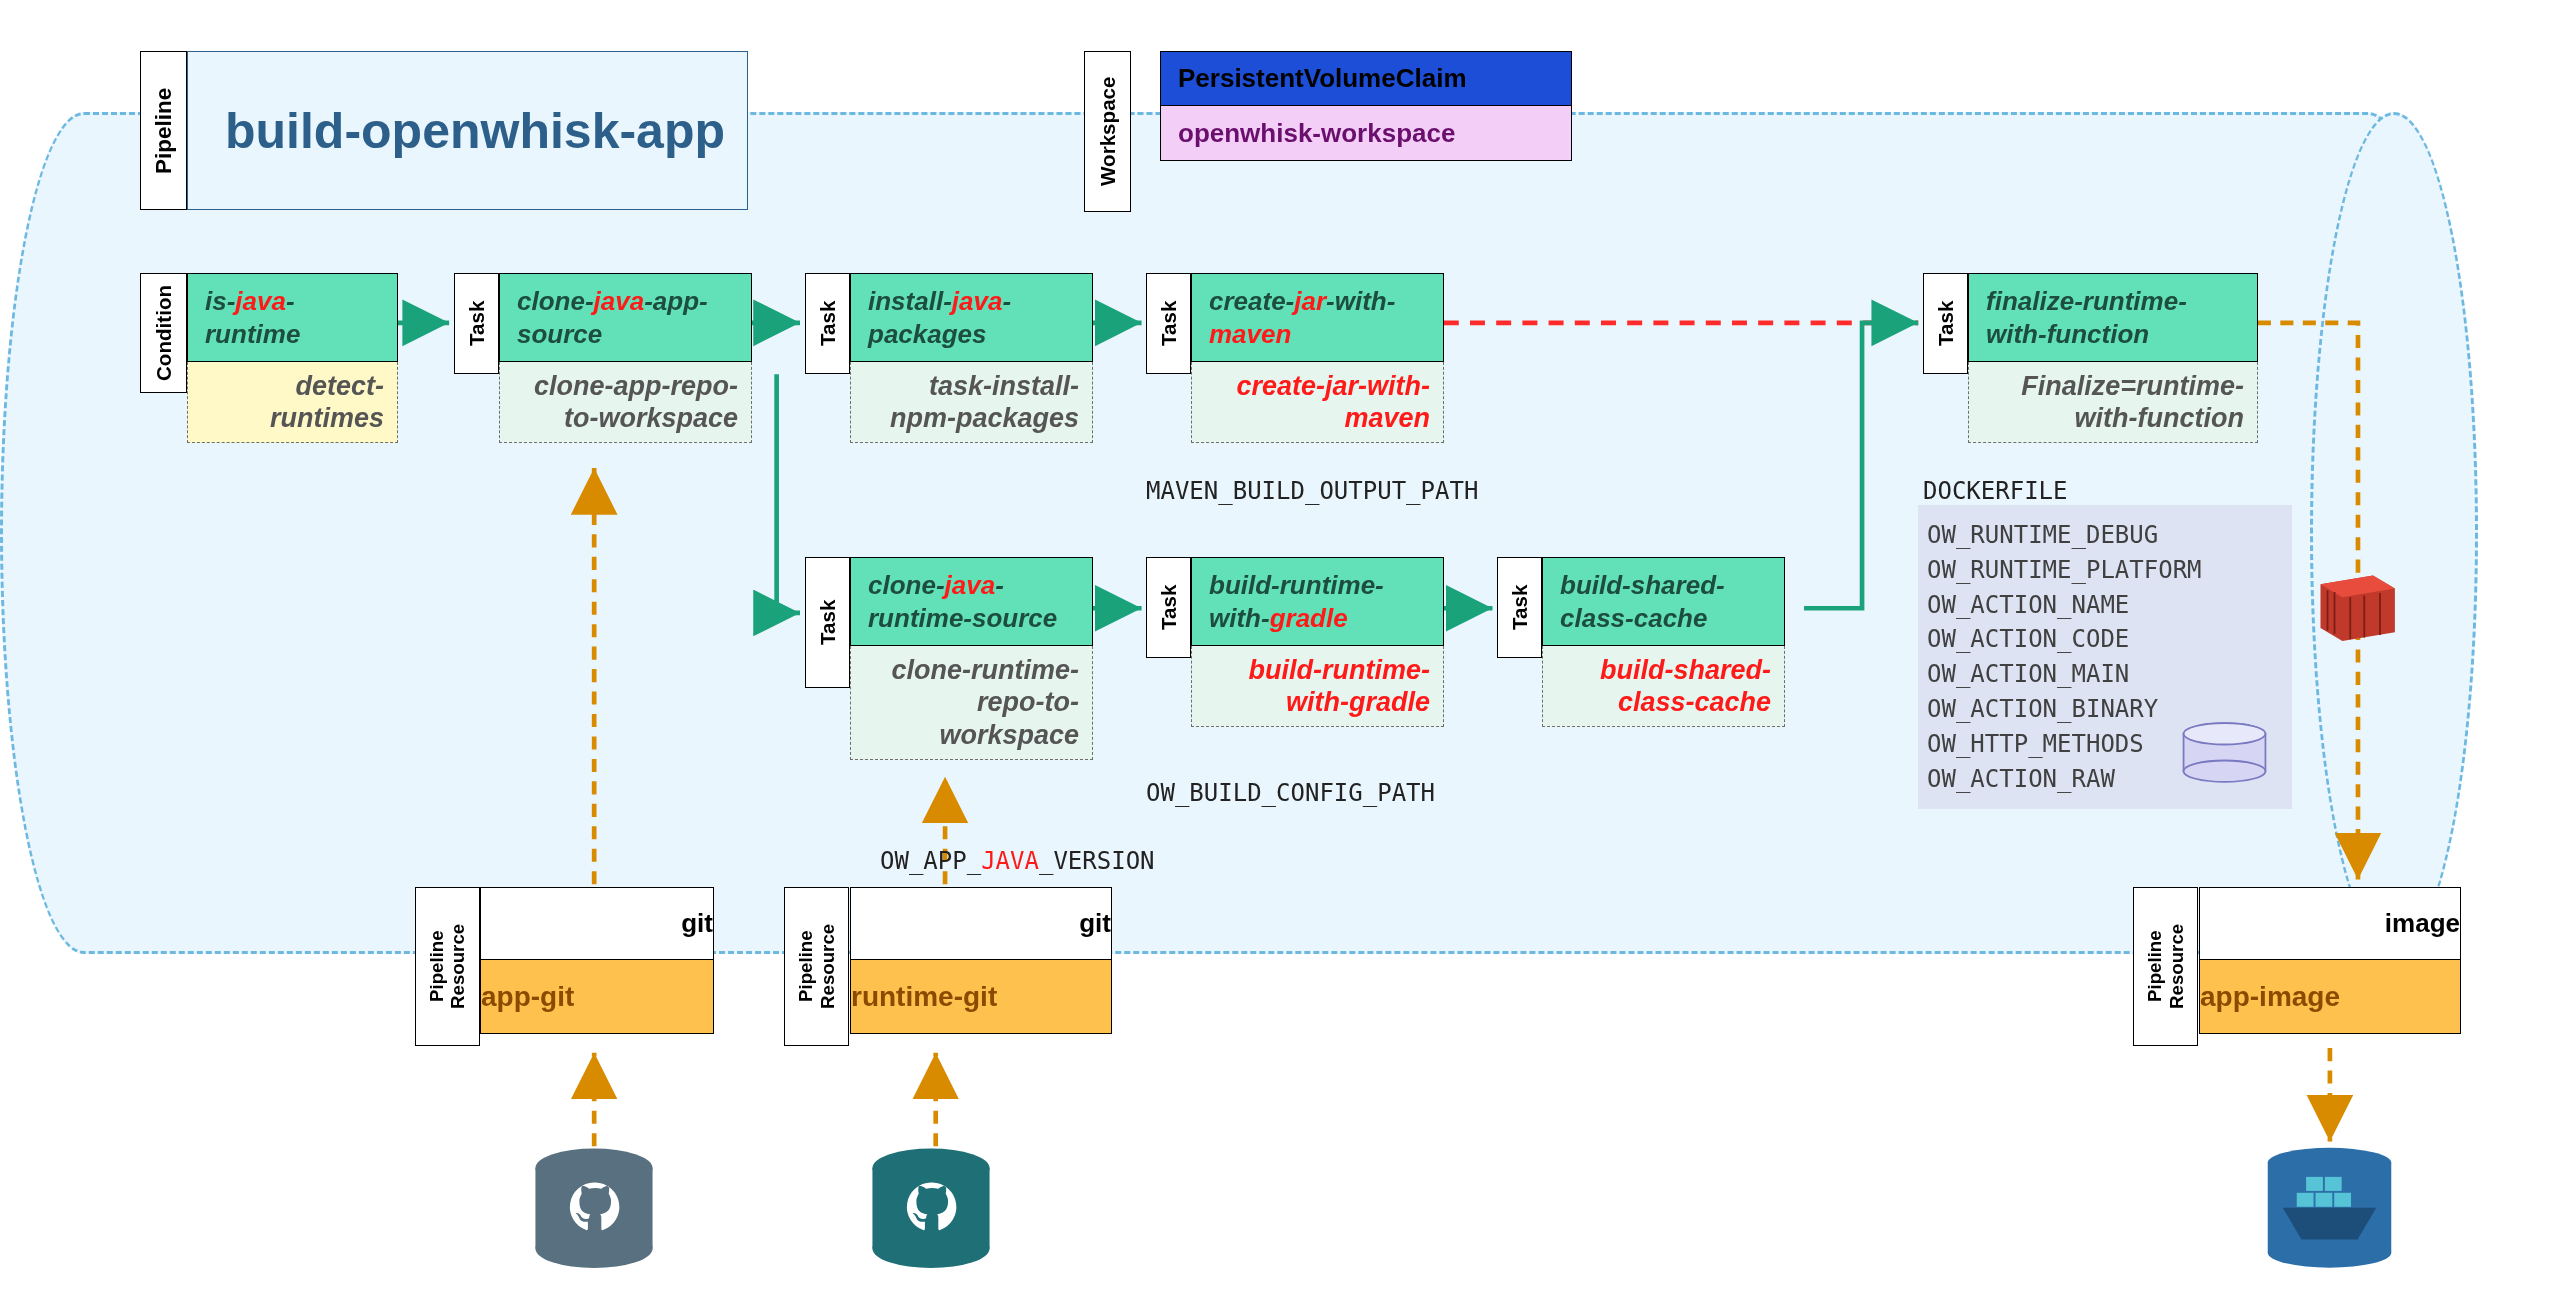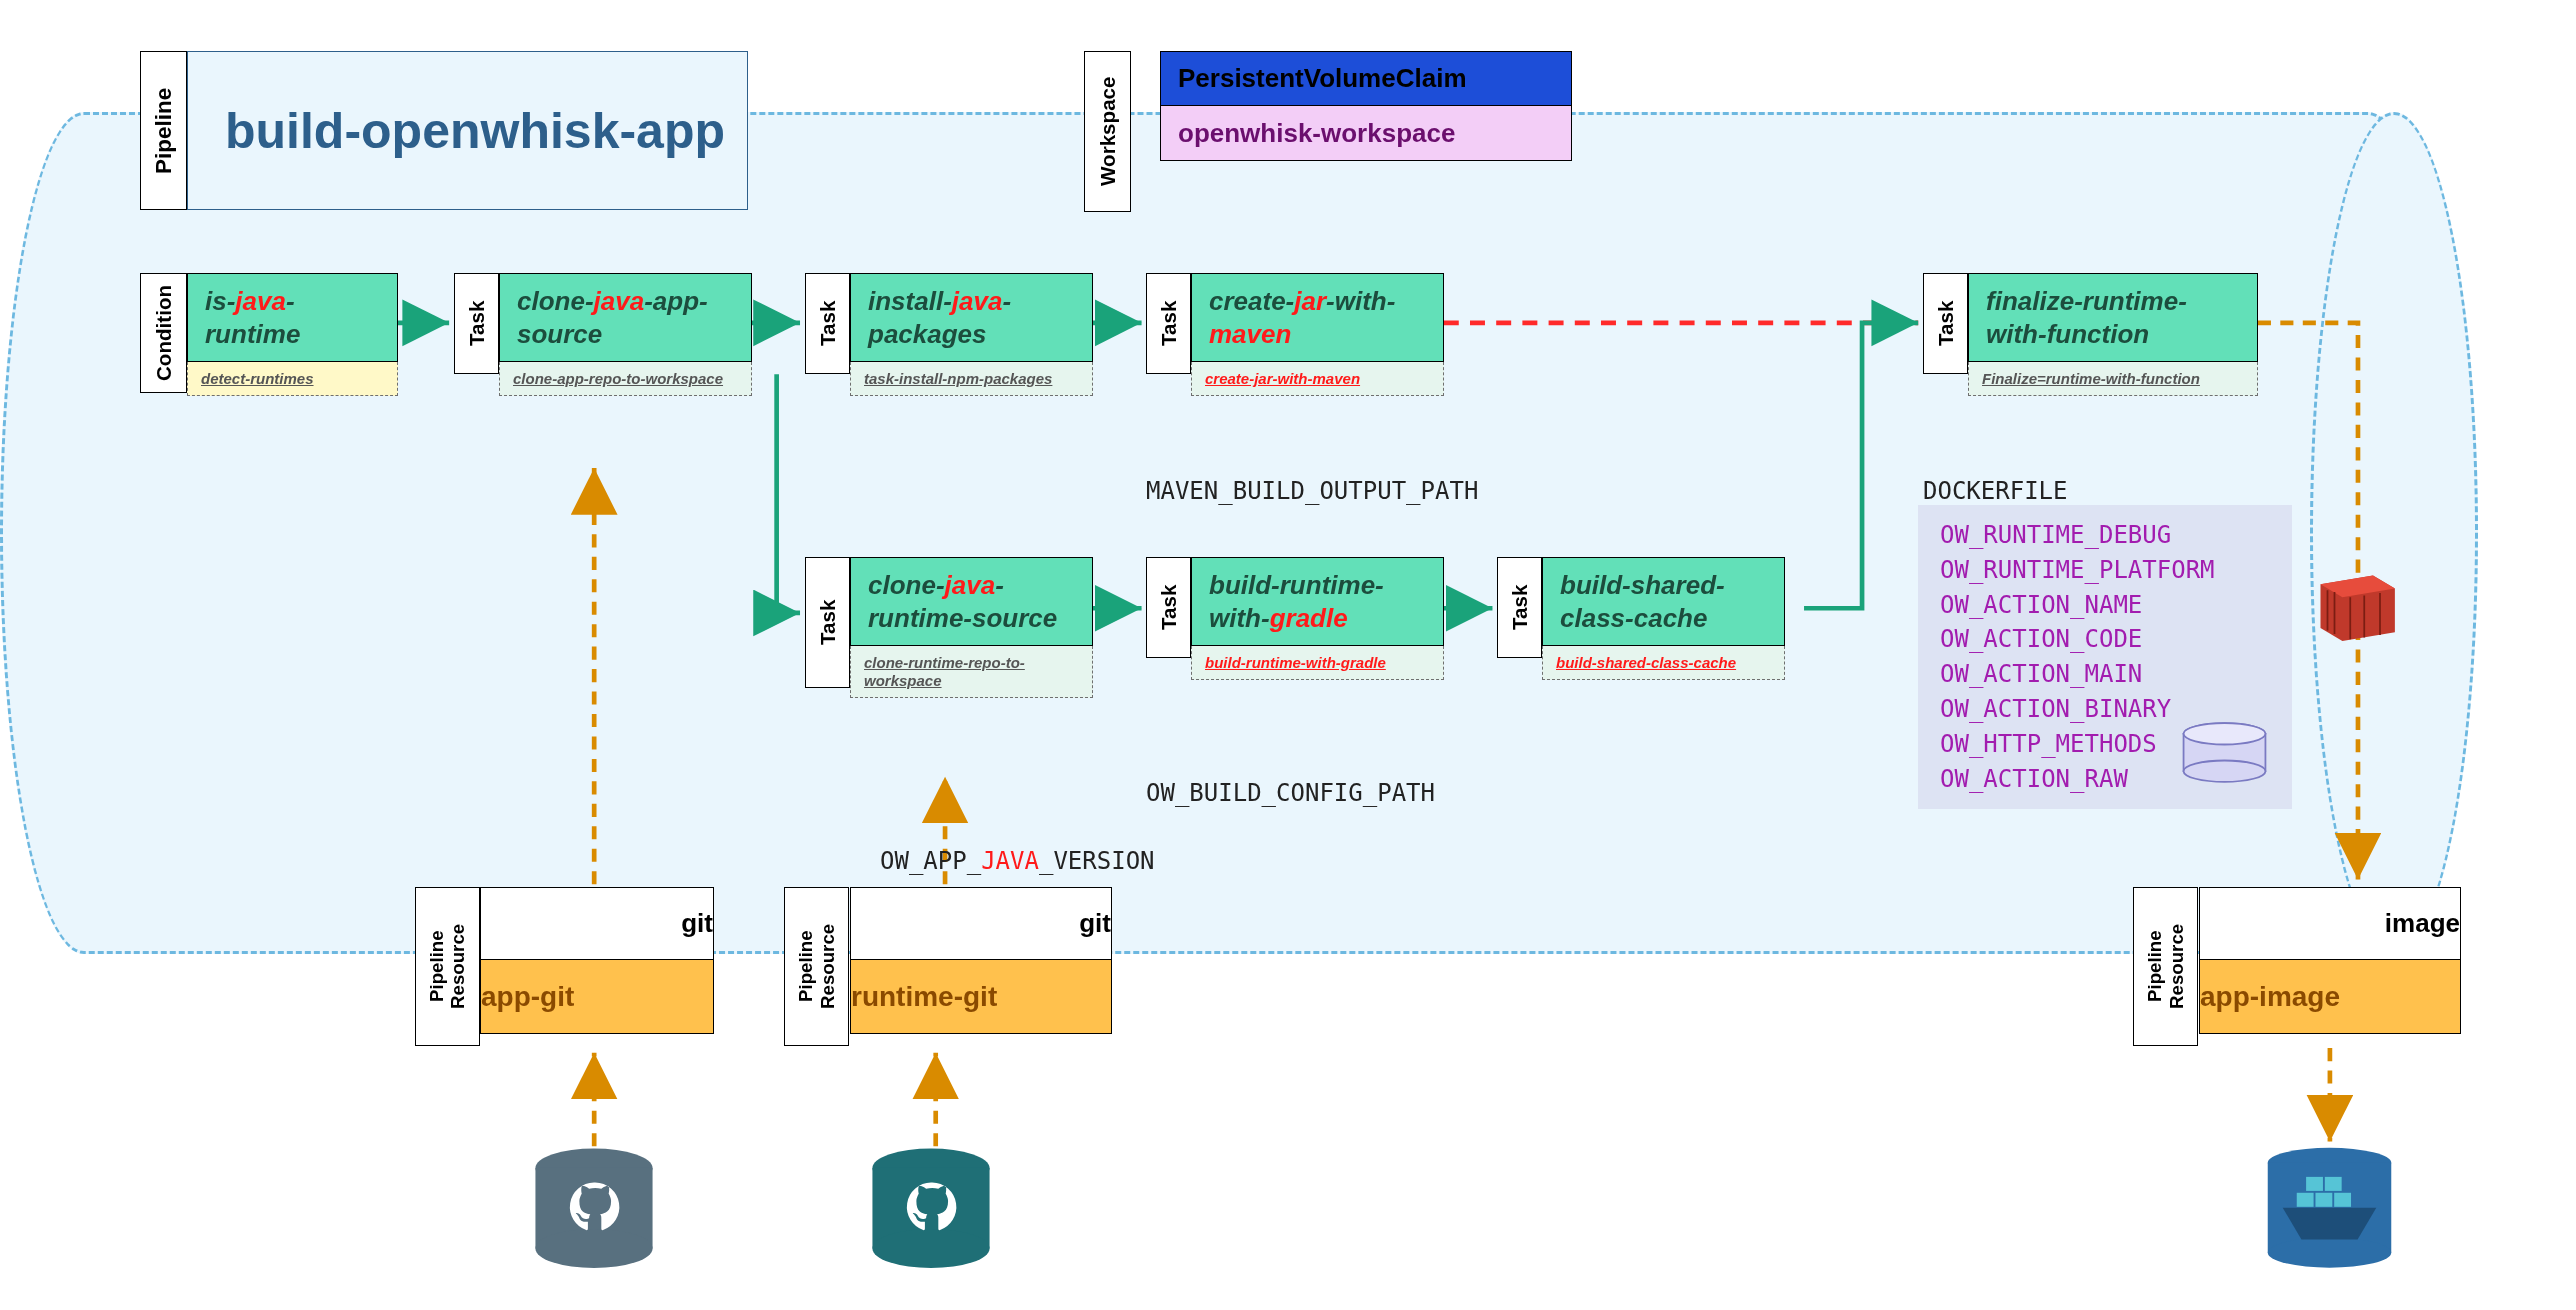--- a/index.html
+++ b/index.html
@@ -101,27 +101,26 @@
     text-align: left;
     color: #1c4d3d;
     line-height: 1.25;
   }
   .node-head .hl { color: #ff1a1a; }
   .node-sub {
     background: #e6f5ee;
     border: 1.9px dashed #6f6f6f;
     border-top: none;
     padding: 7.5px 13px;
-    font-size: 15px;
+    font-size: 27px;
     font-style: italic;
     font-weight: 600;
     color: #555;
-    text-align: left;
+    text-align: right;
     line-height:1.2;
-    text-decoration:underline;
   }
   .node-sub.red { color: #ff1a1a; font-weight: 700; }
 
   
   .res-top {
     background: #fff;
     border:1.9px solid #000;
     font-size: 26px;
     font-weight: 700;
     text-align: right;
@@ -146,25 +145,25 @@
     z-index:2;
   }
   .mono-label .hl { color:#ff1a1a; }
 
   .env-panel {
     position:absolute;
     left: 1918px;
     top: 505px;
     width: 374px;
     background: #dde3f3;
-    padding: 13px 22px;
+    padding: 13px 9px;
     font-family: "Menlo","Consolas",monospace;
     font-size: 24px;
     line-height: 1.45;
-    color:#a21caf;
+    color:#404040;
     z-index:2;
   }
 
   svg.connectors {
     position:absolute;
     left:0; top:0;
     width:2576px; height:1311px;
     z-index:1;
     pointer-events:none;
   }

